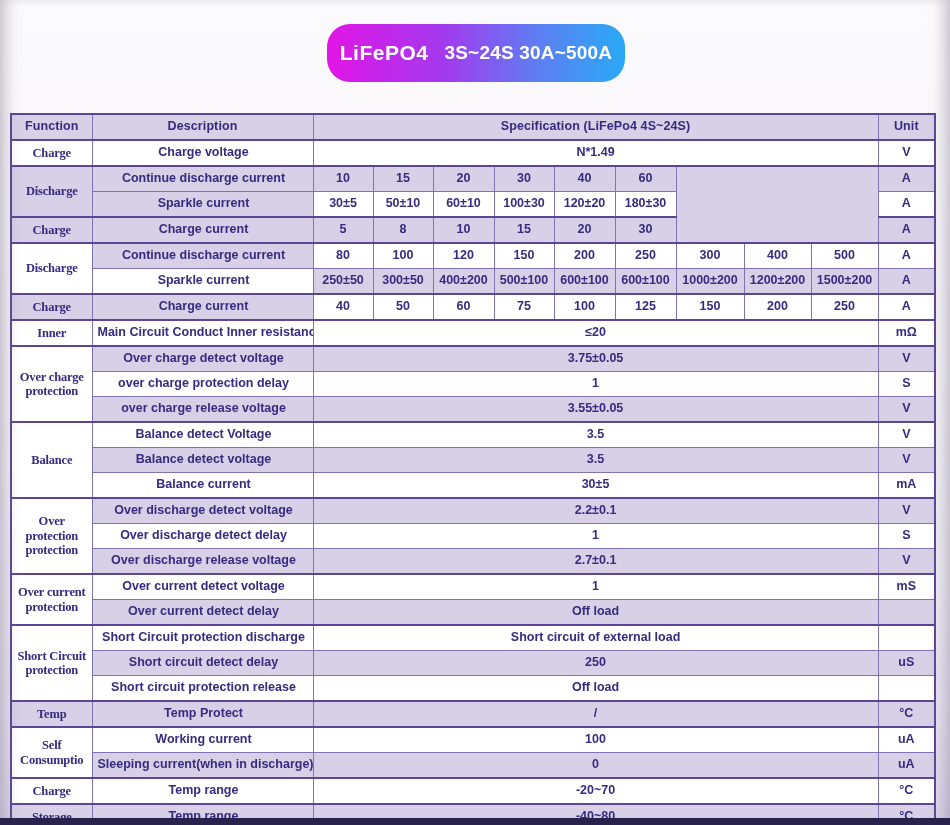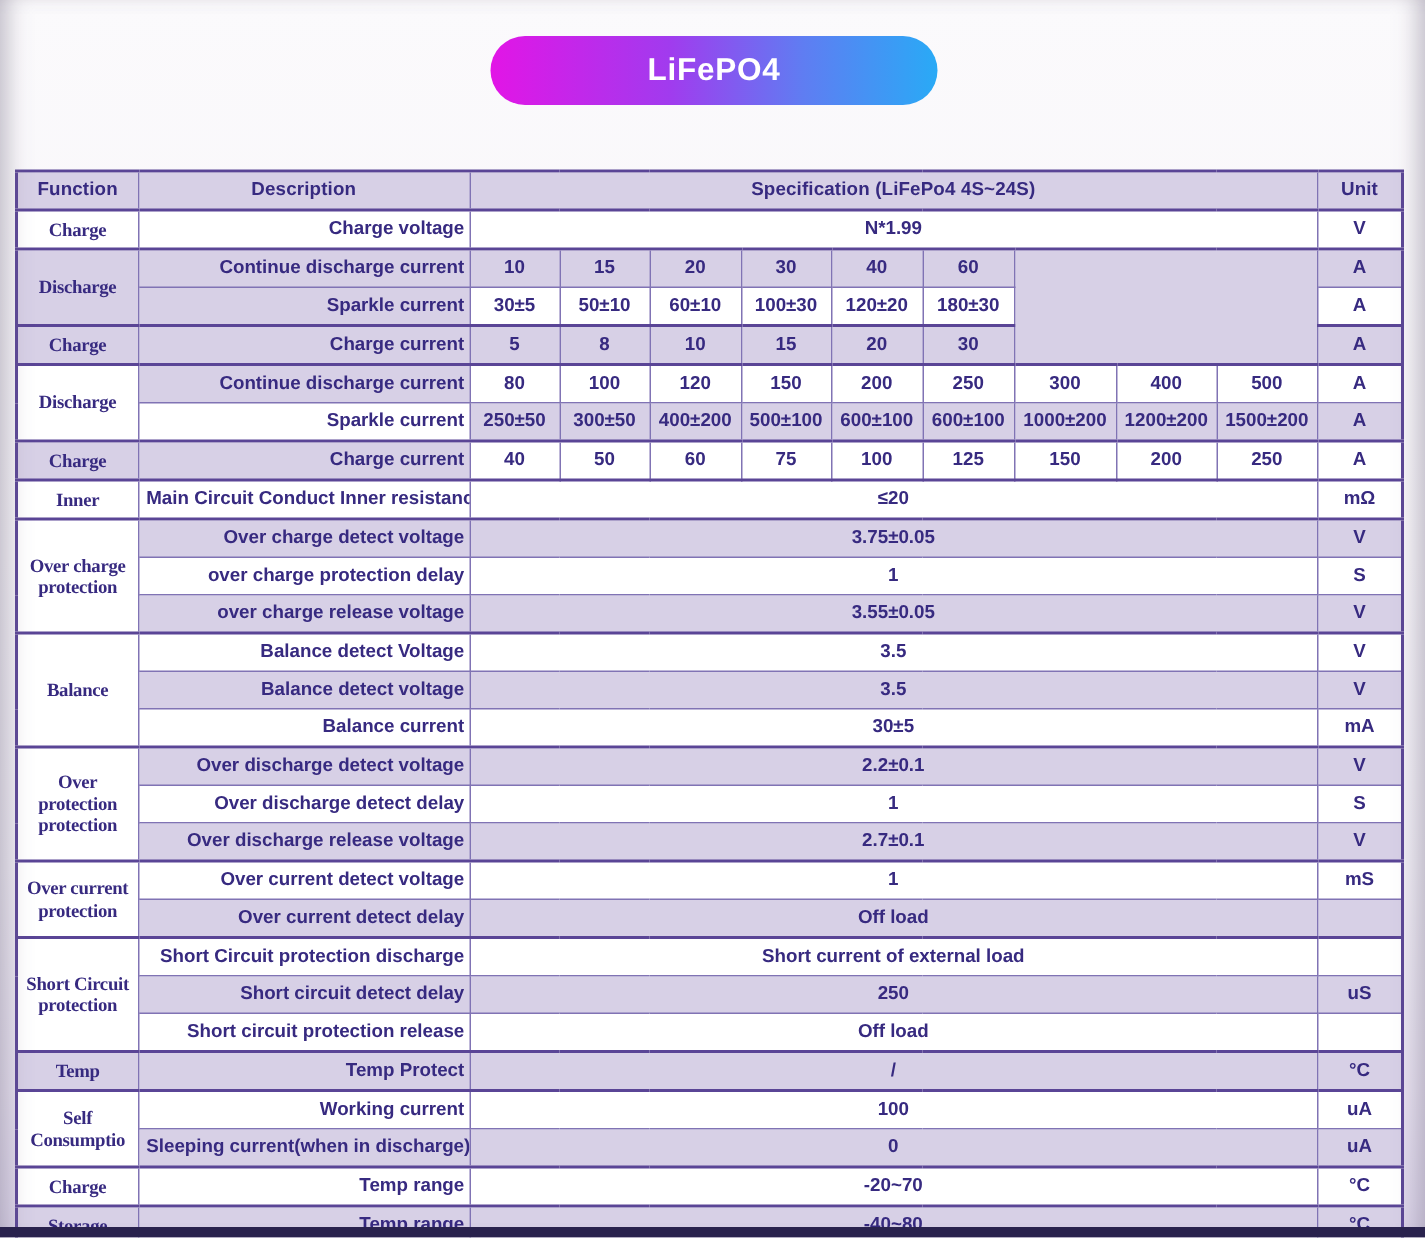--- a/index.html
+++ b/index.html
@@ -10,21 +10,21 @@
   }
   .vignette{
     position:absolute;inset:0;pointer-events:none;z-index:5;
     box-shadow:inset 14px 0 16px -10px rgba(125,118,140,.5), inset -14px 0 16px -10px rgba(125,118,140,.5);
   }
   .bottom-bar{
     position:absolute;left:0;bottom:0;width:100%;height:7px;background:#29224d;z-index:6;
   }
   
   .banner{
-    position:absolute;left:327px;top:24px;width:298px;height:46px;
+    position:absolute;left:327px;top:24px;width:298px;height:58px;
     border-radius:23px;display:flex;align-items:center;justify-content:center;gap:16px;
     background:linear-gradient(90deg,#e215e6 0%,#a13bee 40%,#5f7df2 70%,#29aaf6 100%);
   }
   .banner .brand{color:#fff;font-weight:bold;font-size:21px;letter-spacing:.5px;}
   .banner .range{color:#fff;font-weight:bold;font-size:19px;letter-spacing:.2px;}
   
   table.spec{
     position:absolute;left:10px;top:113px;width:923px;
     border-collapse:collapse;table-layout:fixed;
     background:#fff;
@@ -33,29 +33,30 @@
   table.spec td,table.spec th{
     border:1px solid #8073b4;
     padding:0 3px;height:24px;
     font-size:12.5px;font-weight:bold;color:#372a80;
     text-align:center;vertical-align:middle;
     overflow:hidden;white-space:nowrap;
     background:#fff;line-height:1.05;
   }
   table.spec tr.group td,table.spec tr.group th{border-top:2px solid #5a4596;}
   table.spec td.lav,table.spec th.lav{background:#d7d0e6;}
-  table.spec td.desc{text-align:right;padding-left:5px;}
+  table.spec td.desc{text-align:center;padding-left:5px;}
   table.spec td.func{letter-spacing:-.2px;white-space:normal;line-height:1.15;font-family:Liberation Serif, serif;}
   table.spec th{letter-spacing:.1px;}
 </style>
 </head>
 <body>
 
 <div class="banner">
   <span class="brand">LiFePO4</span>
+  <span class="range">3S~24S 30A~500A</span>
 </div>
 
 <table class="spec">
   <colgroup>
       <col style="width: 81px;">
       <col style="width: 221px;">
       <col style="width: 60px;">
       <col style="width: 60px;">
       <col style="width: 61px;">
       <col style="width: 60px;">
@@ -71,21 +72,21 @@
       <th class="lav">Function</th>
       <th class="lav">Description</th>
       <th class="lav" colspan="9">Specification (LiFePo4 4S~24S)</th>
       <th class="lav">Unit</th>
     </tr>
   </thead>
   <tbody>
       <tr class="group">
         <td class="func">Charge</td>
         <td class="desc">Charge voltage</td>
-        <td colspan="9" class="val">N*1.99</td>
+        <td colspan="9" class="val">N*1.49</td>
         <td class="unit">V</td>
       </tr>
       <tr class="group">
         <td rowspan="2" class="lav func">Discharge</td>
         <td class="lav desc">Continue discharge current</td>
         <td class="lav val">10</td>
         <td class="lav val">15</td>
         <td class="lav val">20</td>
         <td class="lav val">30</td>
         <td class="lav val">40</td>
@@ -216,21 +217,21 @@
         <td class="unit">mS</td>
       </tr>
       <tr>
         <td class="lav desc">Over current detect delay</td>
         <td colspan="9" class="lav val">Off load</td>
         <td class="lav unit"></td>
       </tr>
       <tr class="group">
         <td rowspan="3" class="func">Short Circuit protection</td>
         <td class="desc">Short Circuit protection discharge</td>
-        <td colspan="9" class="val">Short current of external load</td>
+        <td colspan="9" class="val">Short circuit of external load</td>
         <td class="unit"></td>
       </tr>
       <tr>
         <td class="lav desc">Short circuit detect delay</td>
         <td colspan="9" class="lav val">250</td>
         <td class="lav unit">uS</td>
       </tr>
       <tr>
         <td class="desc">Short circuit protection release</td>
         <td colspan="9" class="val">Off load</td>

